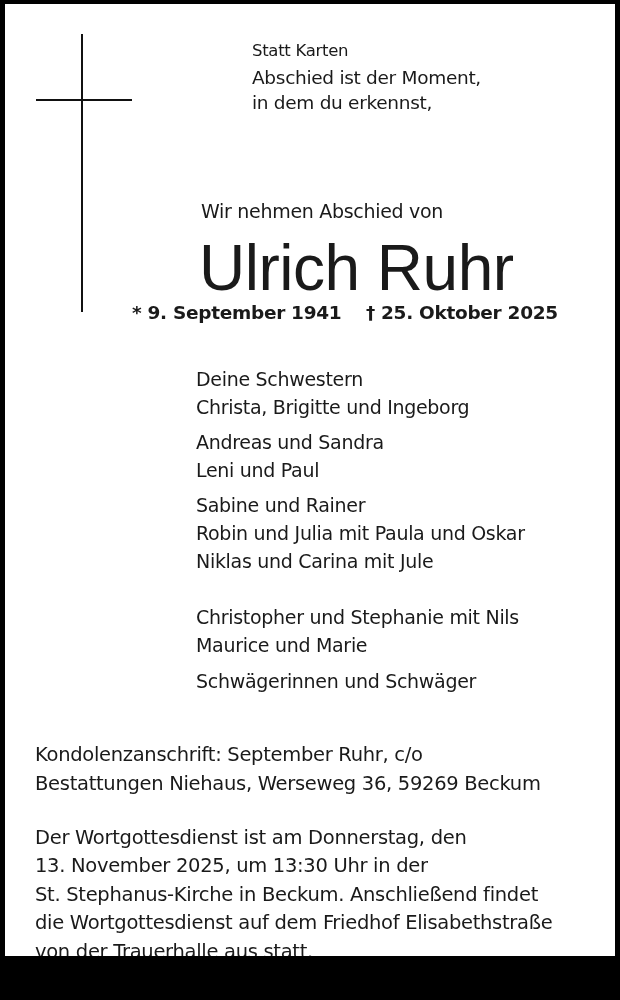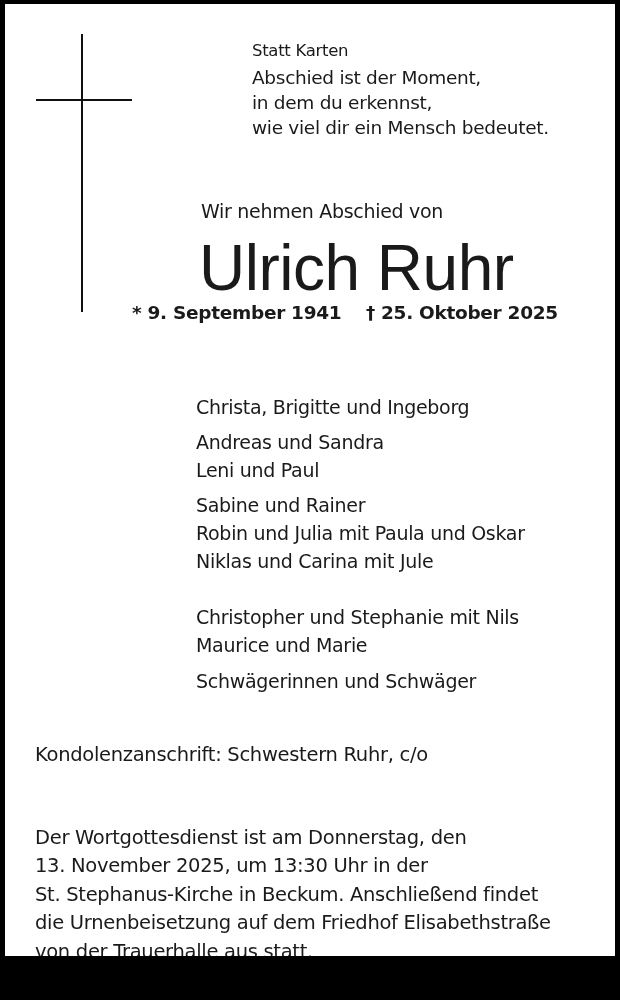--- a/index.html
+++ b/index.html
@@ -26,36 +26,37 @@
 
 <div class="card">
   <div>
     <div class="cross-v"></div>
     <div class="cross-h"></div>
   </div>
 
   <div class="t sk">Statt Karten</div>
   <div class="t poem" style="top:65px">Abschied ist der Moment,</div>
   <div class="t poem" style="top:90px">in dem du erkennst,</div>
-  <div class="t poem" style="top:115px">wie viel dir ein Mensch bedeutet.</div>
 
   <div class="t intro">Wir nehmen Abschied von</div>
   <div class="t name">Ulrich Ruhr</div>
   <div class="t dates" style="white-space:pre">* 9. September 1941    † 25. Oktober 2025</div>
 
+  <div class="t fam" style="top:366px">Deine Schwestern</div>
   <div class="t fam" style="top:394px">Christa, Brigitte und Ingeborg</div>
   <div class="t fam" style="top:429px">Andreas und Sandra</div>
   <div class="t fam" style="top:457px">Leni und Paul</div>
   <div class="t fam" style="top:492px">Sabine und Rainer</div>
   <div class="t fam" style="top:520px">Robin und Julia mit Paula und Oskar</div>
   <div class="t fam" style="top:548px">Niklas und Carina mit Jule</div>
   <div class="t fam" style="top:632px">Maurice und Marie</div>
   <div class="t fam" style="top:604px">Christopher und Stephanie mit Nils</div>
   <div class="t fam" style="top:668px">Schwägerinnen und Schwäger</div>
 
-  <div class="t bot" style="top:741px">Kondolenzanschrift: Schwestern Ruhr, c/o</div>
+  <div class="t bot" style="top:741px">Kondolenzanschrift: September Ruhr, c/o</div>
+  <div class="t bot" style="top:770px">Bestattungen Niehaus, Werseweg 36, 59269 Beckum</div>
 
   <div class="t bot" style="top:824px">Der Wortgottesdienst ist am Donnerstag, den</div>
   <div class="t bot" style="top:852px">13. November 2025, um 13:30 Uhr in der</div>
   <div class="t bot" style="top:881px">St. Stephanus-Kirche in Beckum. Anschließend findet</div>
-  <div class="t bot" style="top:909px">die Urnenbeisetzung auf dem Friedhof Elisabethstraße</div>
+  <div class="t bot" style="top:909px">die Wortgottesdienst auf dem Friedhof Elisabethstraße</div>
   <div class="t bot" style="top:938px">von der Trauerhalle aus statt.</div>
 </div>
 
 </body></html>

